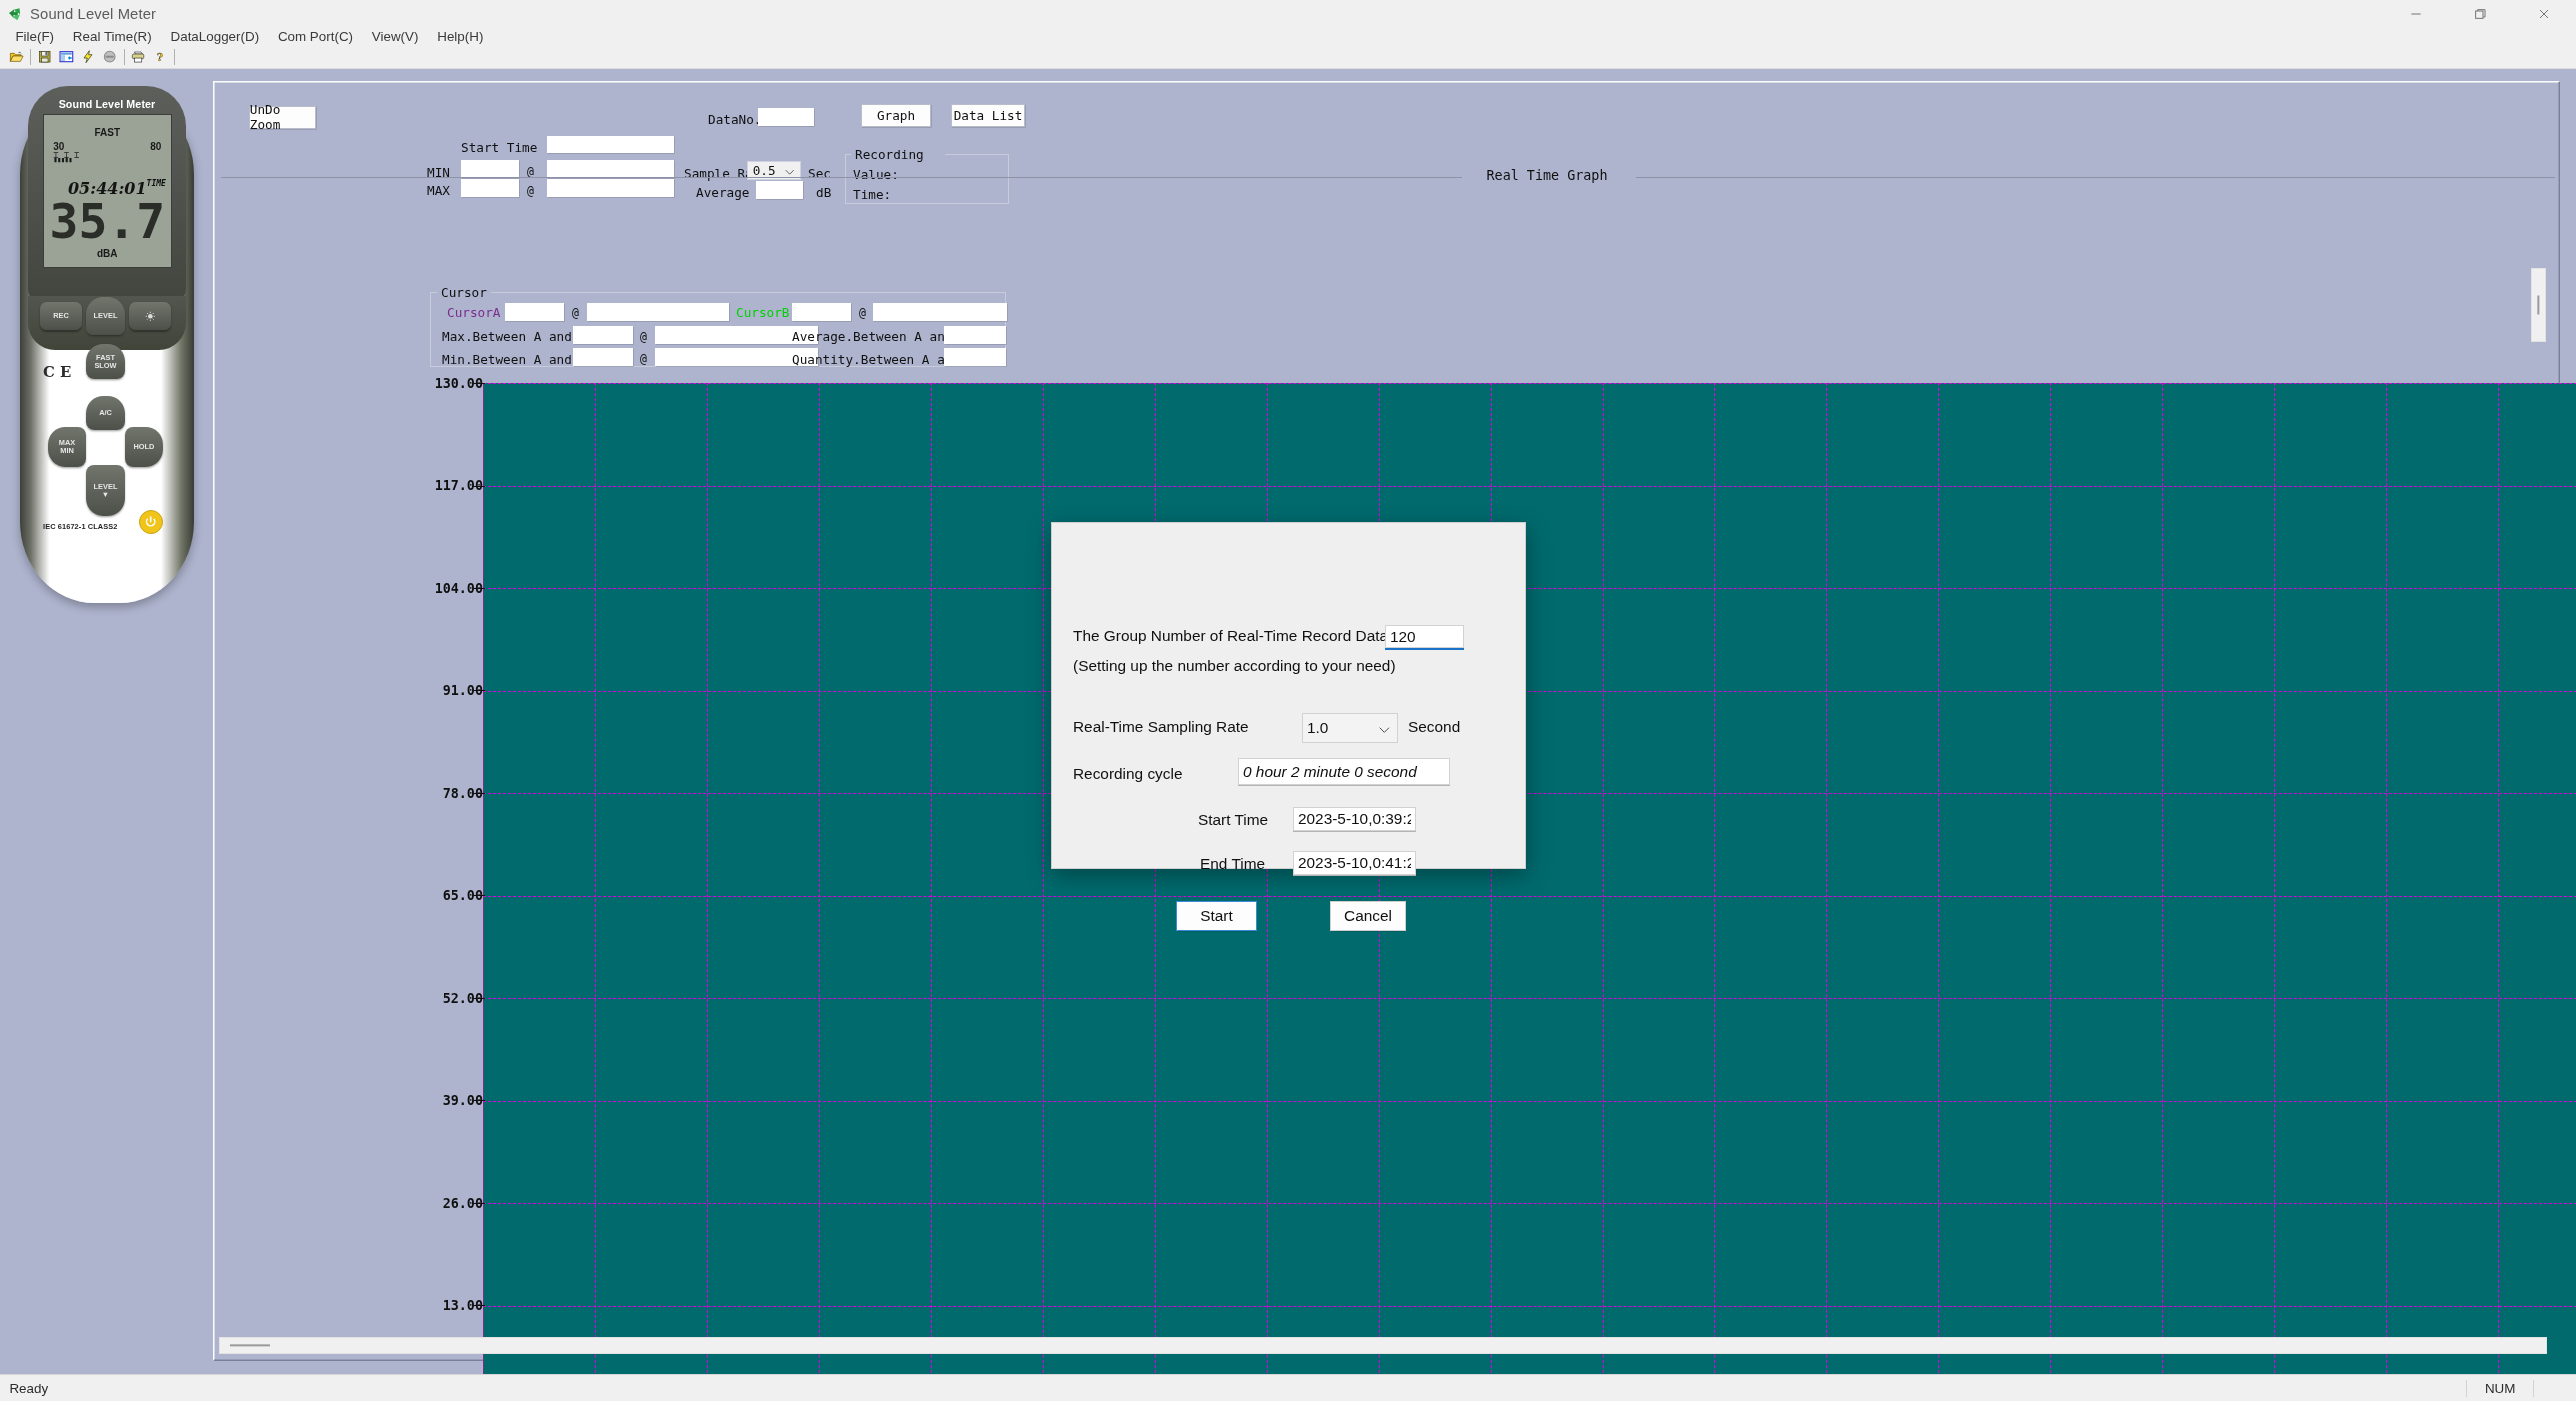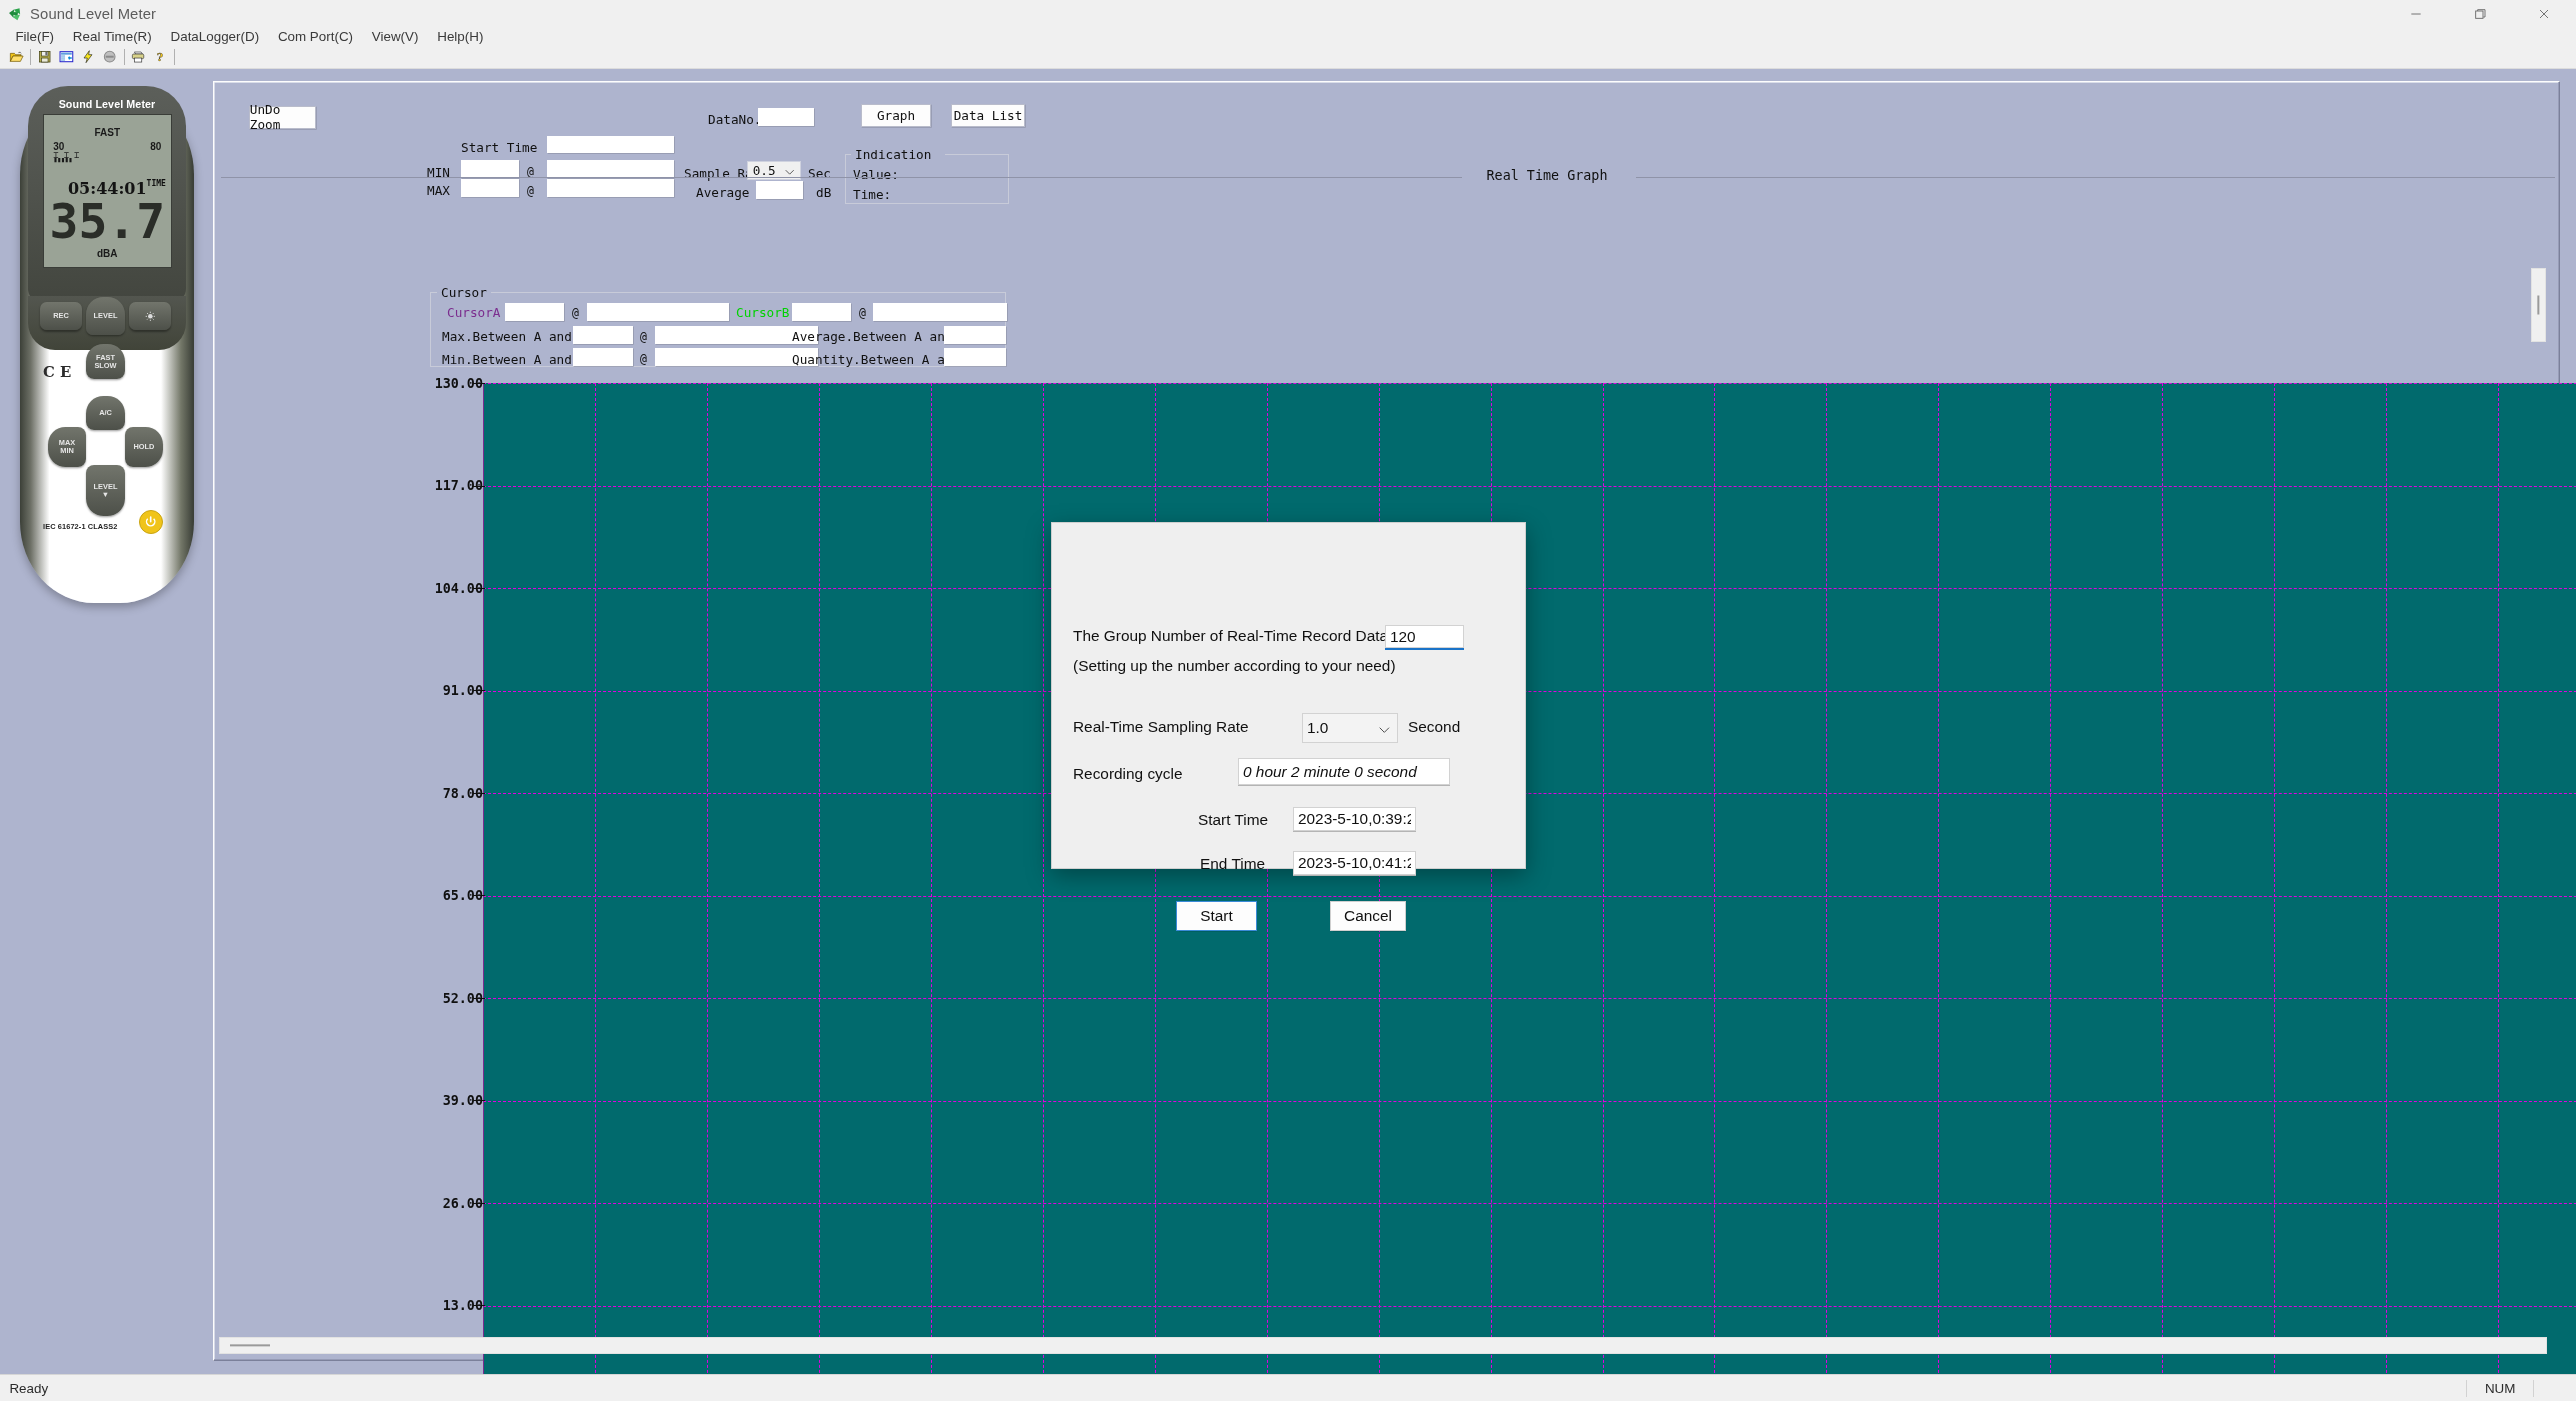--- a/index.html
+++ b/index.html
@@ -67,21 +67,21 @@
   }
   .lcd {
     position:absolute; left:14.8px; top:28px; width:129px; height:154px;
     background:#9aa396; border:1.3px solid #3a3d38;
   }
   .lcd .fast { position:absolute; left:0; top:12px; width:100%; text-align:center; font-size:10px; color:#1a1a1a; font-weight:bold; }
   .lcd .lo { position:absolute; left:9.4px; top:25.5px; font-size:10px; color:#1a1a1a; font-weight:bold; }
   .lcd .hi { position:absolute; right:9.4px; top:25.5px; font-size:10px; color:#1a1a1a; font-weight:bold; }
   .lcd .bars { position:absolute; left:9.4px; top:40px; font-size:7.4px; color:#1a1a1a; letter-spacing:-0.7px; font-family:"DejaVu Sans Mono", monospace; }
   .lcd .ticks { position:absolute; left:9.4px; top:35px; font-size:8.7px; color:#1a1a1a; font-family:"DejaVu Sans Mono", monospace; }
-  .lcd .time { position:absolute; left:0; top:64px; width:100%; text-align:center; font-size:16px; color:#141414; font-family:"DejaVu Serif", serif; font-weight:bold; }
+  .lcd .time { position:absolute; left:0; top:64px; width:100%; text-align:center; font-size:16px; color:#141414; font-family:"DejaVu Serif", serif; font-weight:bold;font-style:italic; }
   .lcd .time .lbl { font-size:8px; }
   .lcd .big { position:absolute; left:0; top:82px; width:100%; text-align:center; font-size:48px; line-height:48px; color:#2a2d28; font-family:"DejaVu Sans Mono", monospace; font-weight:bold; }
   .lcd .unit { position:absolute; left:0; top:133px; width:100%; text-align:center; font-size:10px; color:#1a1a1a; font-weight:bold; }
   .dev-keypad { position:absolute; left:20px; top:215px; width:158px; height:54px;
     background:linear-gradient(180deg,#53564f,#414439); border-radius:0 0 27px 27px; }
   .key { position:absolute; background:linear-gradient(180deg,#72756c,#4d5049); color:#e6e6e6;
     display:flex; align-items:center; justify-content:center; text-align:center;
     font-size:7.4px; font-weight:bold; line-height:1.05; box-shadow:0 1.3px 2px rgba(0,0,0,.35); }
   .k-rec   { left:32px;  top:221px; width:42px; height:28px; border-radius:6.7px; }
   .k-setup { left:78px; top:216px; width:39px; height:38px; border-radius:17.4px 17.4px 6.7px 6.7px; }
@@ -399,21 +399,21 @@
     </div>
     <div class="lbl" style="left:594px; top:84px;">Sec</div>
 
     <div class="lbl" style="left:482px; top:103px;">Average</div>
     <div class="fld" style="left:542px; top:99px; width:47px; height:18px;"></div>
     <div class="lbl" style="left:602px; top:103px;">dB</div>
 
     <div class="grp" style="left:631px; top:72px; width:164px; height:50px;"></div>
     <div class="grp-topline-l" style="left:631px; top:72px; width:8px;"></div>
     <div class="grp-topline-r" style="left:731px; top:72px; width:64px;"></div>
-    <div class="grp-title" style="left:637px; top:65px;">Indication</div>
+    <div class="grp-title" style="left:637px; top:65px;">Recording</div>
     <div class="lbl" style="left:639px; top:85px;">Value:</div>
     <div class="lbl" style="left:639px; top:105px;">Time:</div>
 
     <div class="grp" style="left:216px; top:210px; width:576px; height:75px;"></div>
     <div class="grp-topline-l" style="left:216px; top:210px; width:6.7px;"></div>
     <div class="grp-topline-r" style="left:272px; top:210px; width:520px;"></div>
     <div class="grp-title" style="left:223px; top:203px;">Cursor</div>
 
     <div class="lbl" style="left:233px; top:223px; color:#7b2d8e;">CursorA</div>
     <div class="fld" style="left:291px; top:221px; width:59px; height:18px;"></div>

